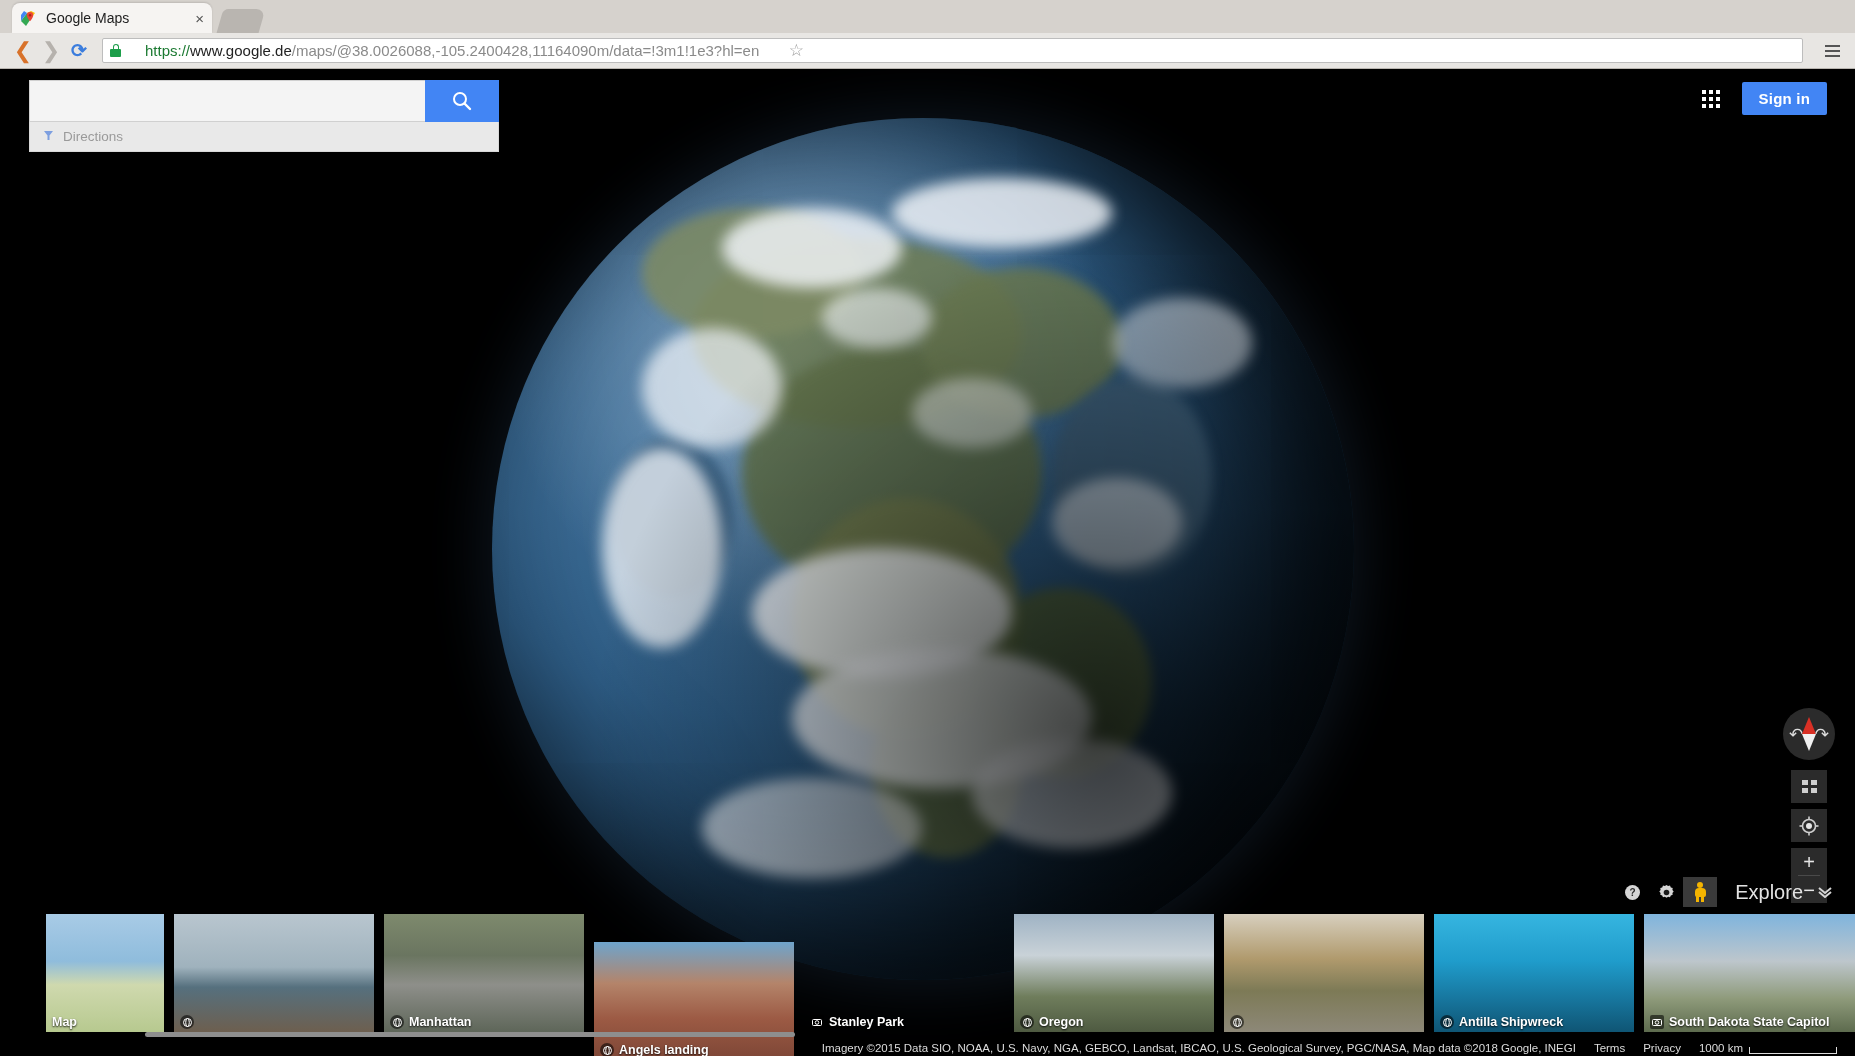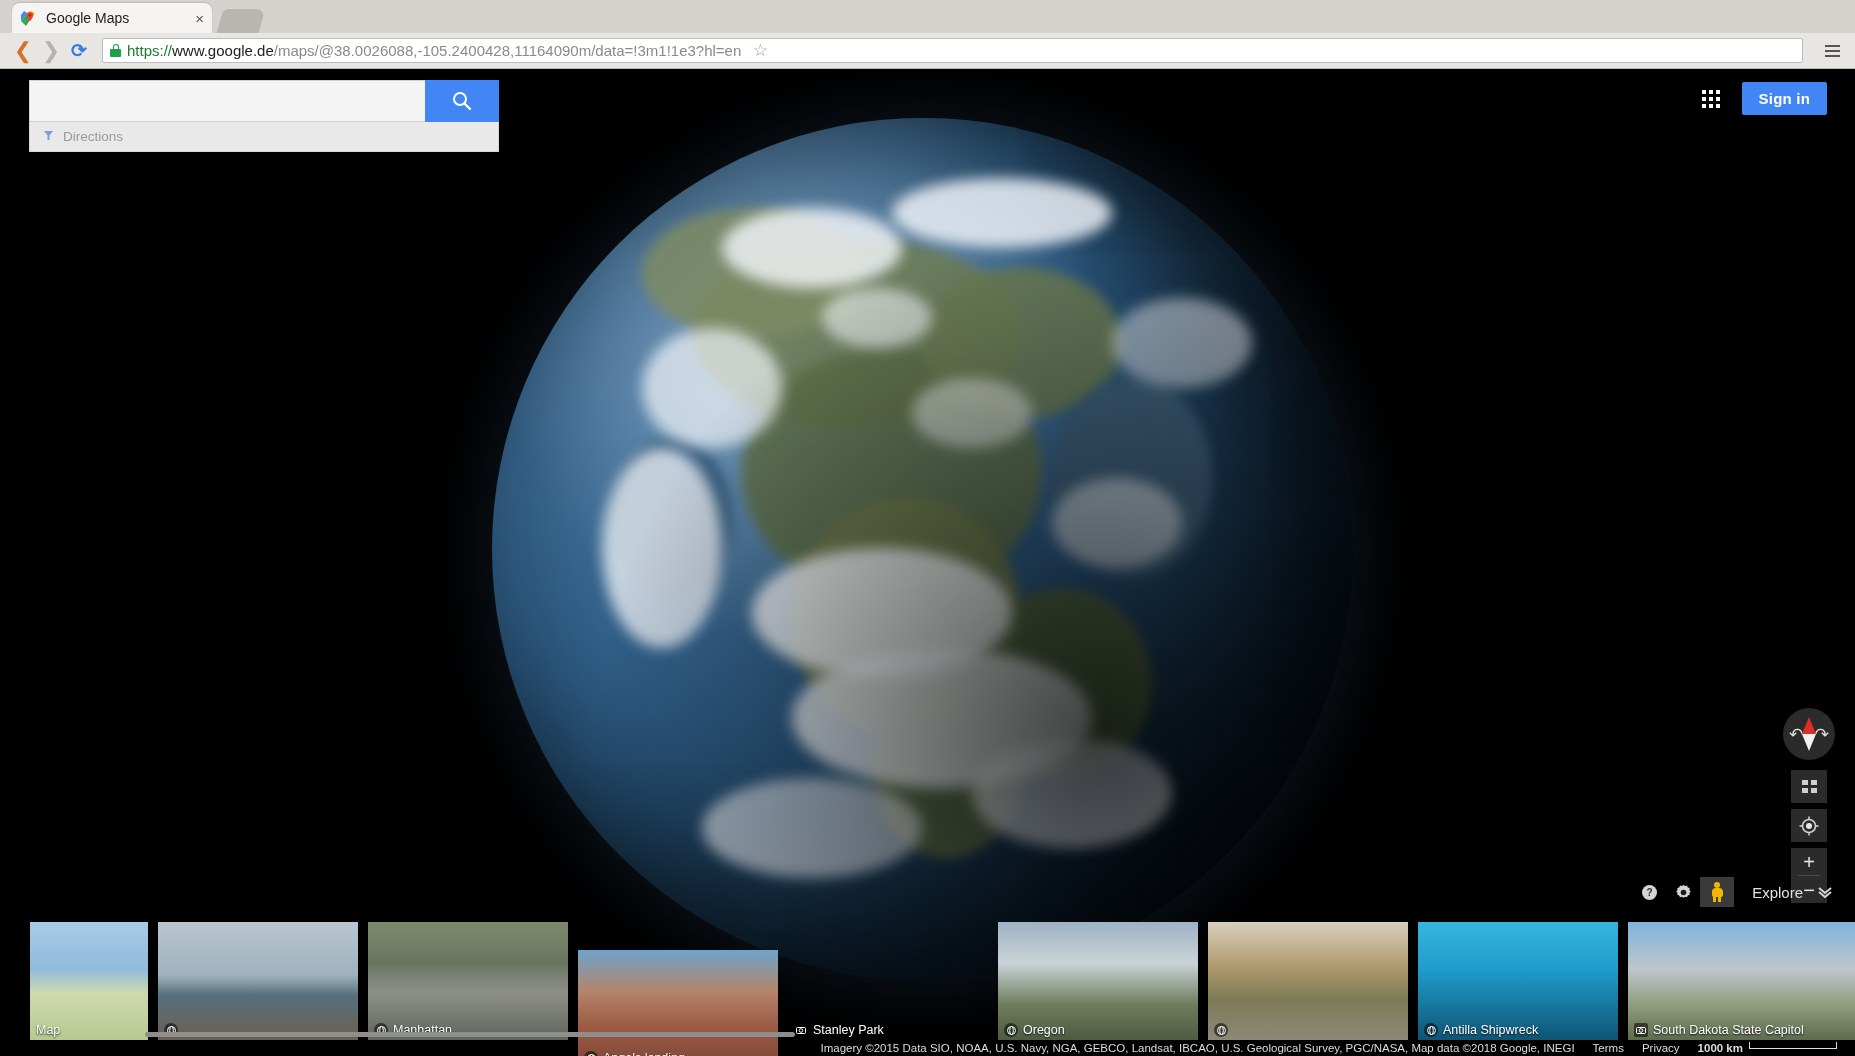--- a/index.html
+++ b/index.html
@@ -41,21 +41,21 @@
     width:26px; height:26px; display:flex; align-items:center; justify-content:center;
     font-size:19px; line-height:1; color:#777;
   }
   .navbtn.back { color:#d8722a; font-size:22px; }
   .navbtn.fwd  { color:#b6b2ad; font-size:22px; }
   .navbtn.reload { color:#3b7ddd; font-size:19px; font-weight:bold; }
 
   .omnibox {
     flex:1 1 auto; height:25px; margin:0 8px; background:#fff;
     border:1px solid #bdbdbd; border-radius:2px;
-    display:flex; align-items:center; padding:0 7px; gap:6px;
+    display:flex; align-items:center; padding:0 7px; gap:24px;
     font-size:15px; overflow:hidden; white-space:nowrap;
   }
   .lock { width:11px; height:13px; position:relative; flex:0 0 auto; }
   .lock .body { position:absolute; bottom:0; left:0; width:11px; height:8px; background:#1c9e4a; border-radius:1px; }
   .lock .shackle { position:absolute; top:0; left:2.5px; width:6px; height:6px; border:1.6px solid #1c9e4a; border-bottom:none; border-radius:3px 3px 0 0; }
   .url { overflow:hidden; text-overflow:clip; white-space:nowrap; }
   .url .scheme { color:#1c7a32; }
   .url .host   { color:#222; }
   .url .path   { color:#8a8a8a; }
 
@@ -165,27 +165,27 @@
   .bb-ic {
     width:34px; height:30px; display:flex; align-items:center; justify-content:center;
     color:#d5d5d5;
   }
   .pegman-box { width:34px; height:30px; background:#3a3a3a; display:flex; align-items:center; justify-content:center; }
   .pegman { position:relative; width:13px; height:20px; }
   .pegman .head { position:absolute; left:3.5px; top:0; width:6px; height:6px; border-radius:50%; background:#f4b400; }
   .pegman .body { position:absolute; left:1px; top:6px; width:11px; height:9px; border-radius:4px 4px 2px 2px; background:#f4b400; }
   .pegman .lleg { position:absolute; left:2.5px; bottom:0; width:3px; height:6px; background:#f4b400; }
   .pegman .rleg { position:absolute; right:2.5px; bottom:0; width:3px; height:6px; background:#f4b400; }
-  .explore-label { color:#e2e2e2; font-size:15px; padding:0 14px 0 18px; }
+  .explore-label { color:#e2e2e2; font-size:20px; padding:0 14px 0 18px; }
   .chev { color:#d5d5d5; font-size:15px; padding-right:8px; }
 
   
   .strip {
-    position:absolute; left:0; right:0; bottom:16px; height:118px;
-    display:flex; gap:10px; padding:0 30px; z-index:30;
+    position:absolute; left:0; right:0; bottom:24px; height:118px;
+    display:flex; gap:10px; padding:0 46px; z-index:30;font-weight:bold;
   }
   .thumb {
     position:relative; height:100%; flex:0 0 auto; overflow:hidden;
   }
   .thumb .cap {
     position:absolute; left:0; bottom:3px; display:flex; align-items:center; gap:5px;
     padding:0 6px; color:#fff; font-size:12.5px;
     text-shadow:0 1px 2px rgba(0,0,0,.9); white-space:nowrap;
   }
   .badge {
@@ -201,21 +201,21 @@
   .hscroll .thumbbar {
     position:absolute; left:145px; width:650px; height:5px; background:#8e8e8e; border-radius:3px;
   }
 
   
   .attrib {
     position:absolute; right:18px; bottom:2px; display:flex; align-items:center; gap:18px;
     color:#dcdcdc; font-size:11.5px; z-index:32;
   }
   .attrib a { color:#dcdcdc; text-decoration:none; }
-  .scalebar { display:flex; align-items:flex-start; gap:6px;font-weight:bold; }
+  .scalebar { display:flex; align-items:flex-end; gap:6px; }
   .scaleline { width:88px; height:7px; border:1px solid #dcdcdc; border-top:none; }
 </style>
 </head>
 <body>
 
 <div class="browser">
 
   <div class="tabstrip">
     <div class="tab">
       <span class="tab-favicon">

